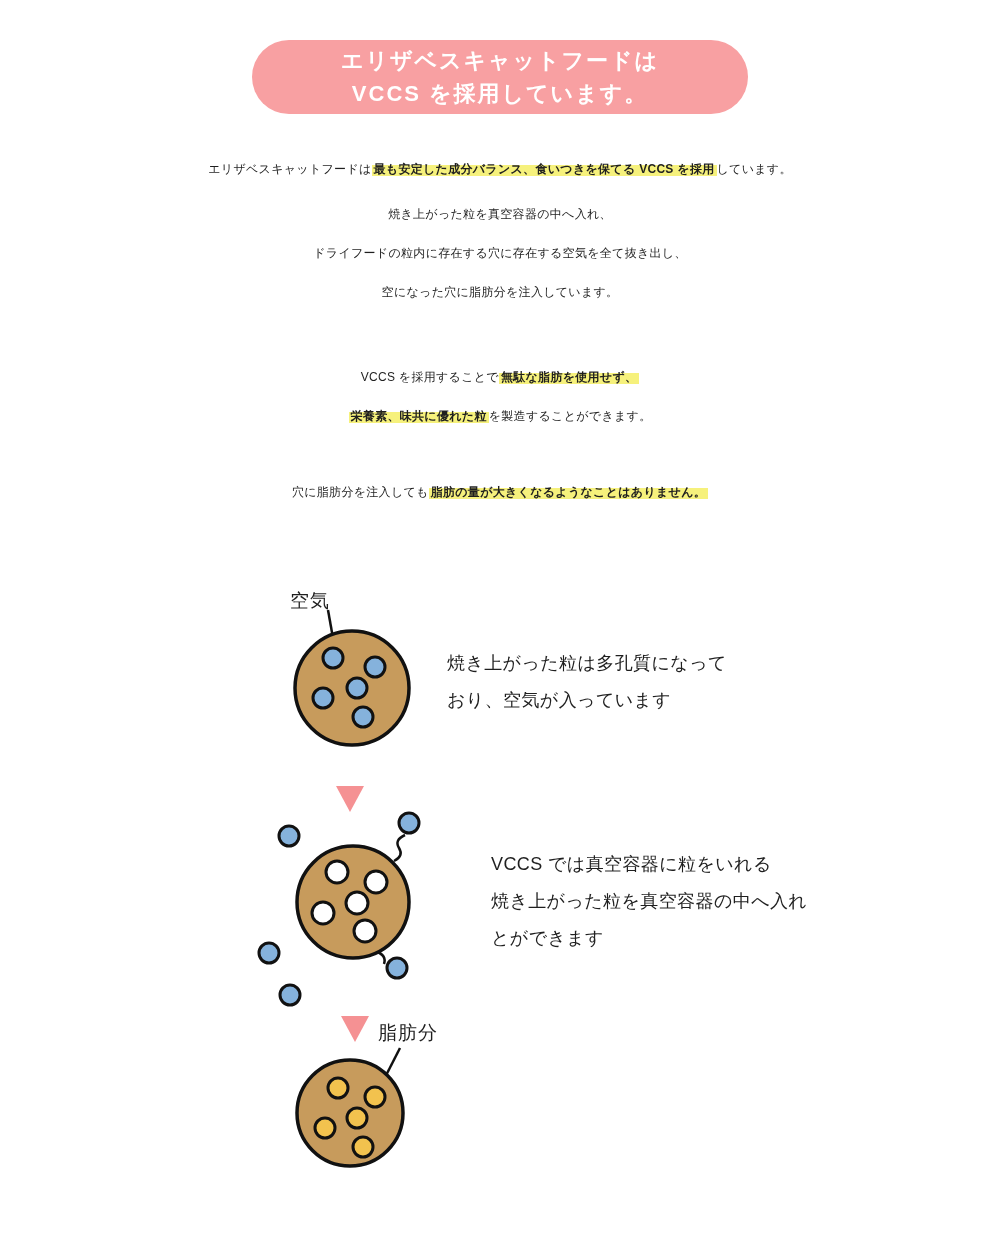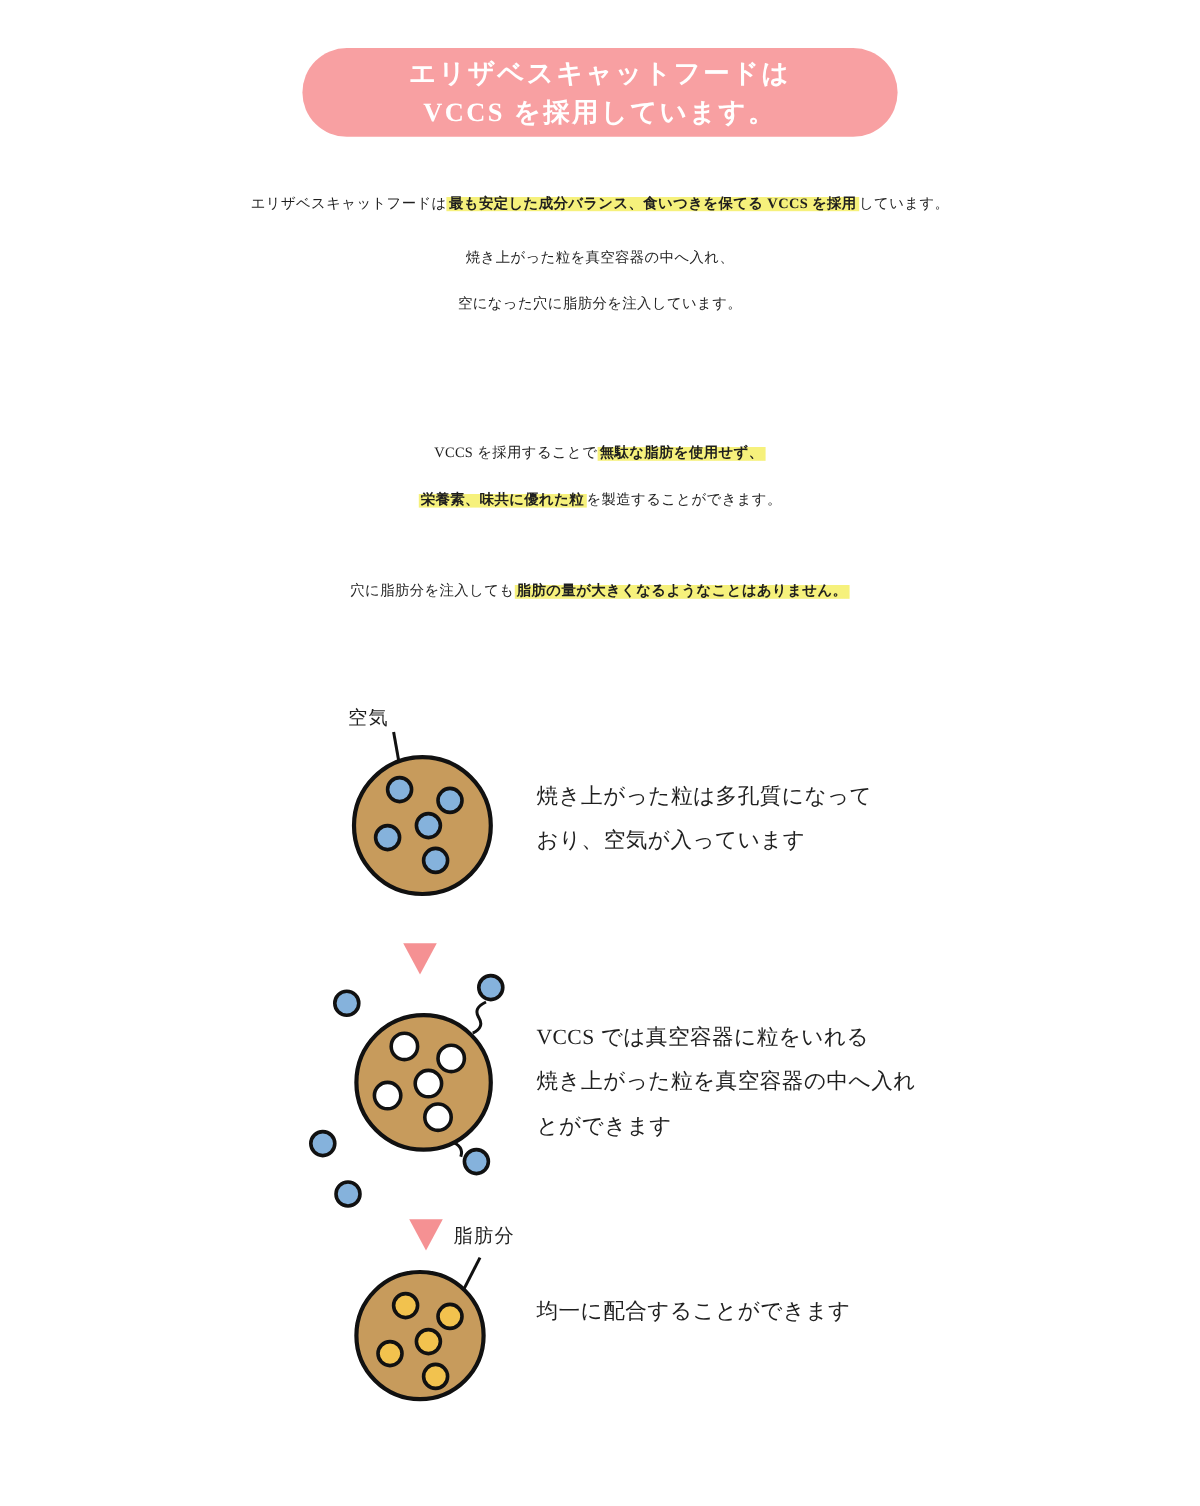--- a/index.html
+++ b/index.html
@@ -1,19 +1,19 @@
 <!DOCTYPE html>
 <html><head>
 <meta charset="utf-8">
 <style>
   * { margin:0; padding:0; box-sizing:border-box; }
   html,body { background:#ffffff; }
   .page {
     position:relative; width:922px; height:1255px; background:#ffffff;
-    font-family:Liberation Serif, serif;
+    font-family:Liberation Sans, sans-serif;
     color:#1f1f1f; overflow:hidden;
   }
   .badge {
     position:absolute; left:252px; top:40px; width:496px; height:74px;
     background:#f8a0a2; border-radius:37px;
     display:flex; flex-direction:column; align-items:center; justify-content:center;
     color:#ffffff; font-weight:bold; font-size:22px; line-height:33px; letter-spacing:2px;
   }
   .para {
     position:absolute; left:0; width:1000px; text-align:center;
@@ -21,39 +21,40 @@
   }
   .hl {
     font-weight:bold;
     background:linear-gradient(to bottom, rgba(0,0,0,0) 18%, #f6f17c 18%);
     padding:0 2px;
   }
   .caption {
     position:absolute; left:447px; font-size:18px; line-height:37px; letter-spacing:0.4px;
   }
   .caption div { white-space:nowrap; }
-  .diagram-label { position:absolute; font-size:16px; letter-spacing:1px; }
+  .diagram-label { position:absolute; font-size:19px; letter-spacing:1px; }
   svg.diagram { position:absolute; }
 </style>
 </head>
 <body>
 
 <div class="page">
 
   <div class="badge">
     <div>エリザベスキャットフードは</div>
     <div>VCCS を採用しています。</div>
   </div>
 
   <div class="para" style="top:150px;">
     <span>エリザベスキャットフードは</span><span class="hl">最も安定した成分バランス、食いつきを保てる VCCS を採用</span><span>しています。</span>
   </div>
 
   <div class="para" style="top:195px;">
     <div>焼き上がった粒を真空容器の中へ入れ、</div>
+    <div>ドライフードの粒内に存在する穴に存在する空気を全て抜き出し、</div>
     <div>空になった穴に脂肪分を注入しています。</div>
   </div>
 
   <div class="para" style="top:358px;">
     <div><span>VCCS を採用することで</span><span class="hl">無駄な脂肪を使用せず、</span></div>
     <div><span class="hl">栄養素、味共に優れた粒</span><span>を製造することができます。</span></div>
   </div>
 
   <div class="para" style="top:473px;line-height:38px;">
     <div><span>穴に脂肪分を注入しても</span><span class="hl">脂肪の量が大きくなるようなことはありません。</span></div>
@@ -89,21 +90,21 @@
     <circle cx="109" cy="95" r="11" stroke="#111111" stroke-width="3" fill="#ffffff"></circle>
     <circle cx="75" cy="105" r="11" stroke="#111111" stroke-width="3" fill="#ffffff"></circle>
     <circle cx="117" cy="123" r="11" stroke="#111111" stroke-width="3" fill="#ffffff"></circle>
     <circle cx="41" cy="28" r="10" stroke="#111111" stroke-width="3" fill="#85b2dc"></circle>
     <circle cx="161" cy="15" r="10" stroke="#111111" stroke-width="3" fill="#85b2dc"></circle>
     <circle cx="21" cy="145" r="10" stroke="#111111" stroke-width="3" fill="#85b2dc"></circle>
     <circle cx="42" cy="187" r="10" stroke="#111111" stroke-width="3" fill="#85b2dc"></circle>
     <circle cx="149" cy="160" r="10" stroke="#111111" stroke-width="3" fill="#85b2dc"></circle>
   </svg>
 
-  <div class="caption" style="top:846px;">
+  <div class="caption" style="top:846px;margin-left:44px;">
     <div>VCCS では真空容器に粒をいれる</div>
     <div>焼き上がった粒を真空容器の中へ入れ</div>
     <div>とができます</div>
   </div>
 
   <svg class="diagram" style="left:340px;top:1015px;" width="30" height="28" viewBox="0 0 30 28">
     <polygon points="1,1 29,1 15,27" fill="#f59193"></polygon>
   </svg>
   <span class="diagram-label" style="left:378px;top:1020px;">脂肪分</span>
 
@@ -111,16 +112,15 @@
     <line x1="122" y1="10" x2="99" y2="55" stroke="#111111" stroke-width="2.5"></line>
     <circle cx="72" cy="75" r="53" stroke="#111111" stroke-width="3.5" fill="#c79b5c"></circle>
     <circle cx="60" cy="50" r="10" stroke="#111111" stroke-width="3" fill="#f2c24e"></circle>
     <circle cx="97" cy="59" r="10" stroke="#111111" stroke-width="3" fill="#f2c24e"></circle>
     <circle cx="79" cy="80" r="10" stroke="#111111" stroke-width="3" fill="#f2c24e"></circle>
     <circle cx="47" cy="90" r="10" stroke="#111111" stroke-width="3" fill="#f2c24e"></circle>
     <circle cx="85" cy="109" r="10" stroke="#111111" stroke-width="3" fill="#f2c24e"></circle>
   </svg>
 
   <div class="caption" style="top:1074px;line-height:36px;">
-    <div>均一に配合することができます</div>
   </div>
 
 </div>
 
 </body></html>

